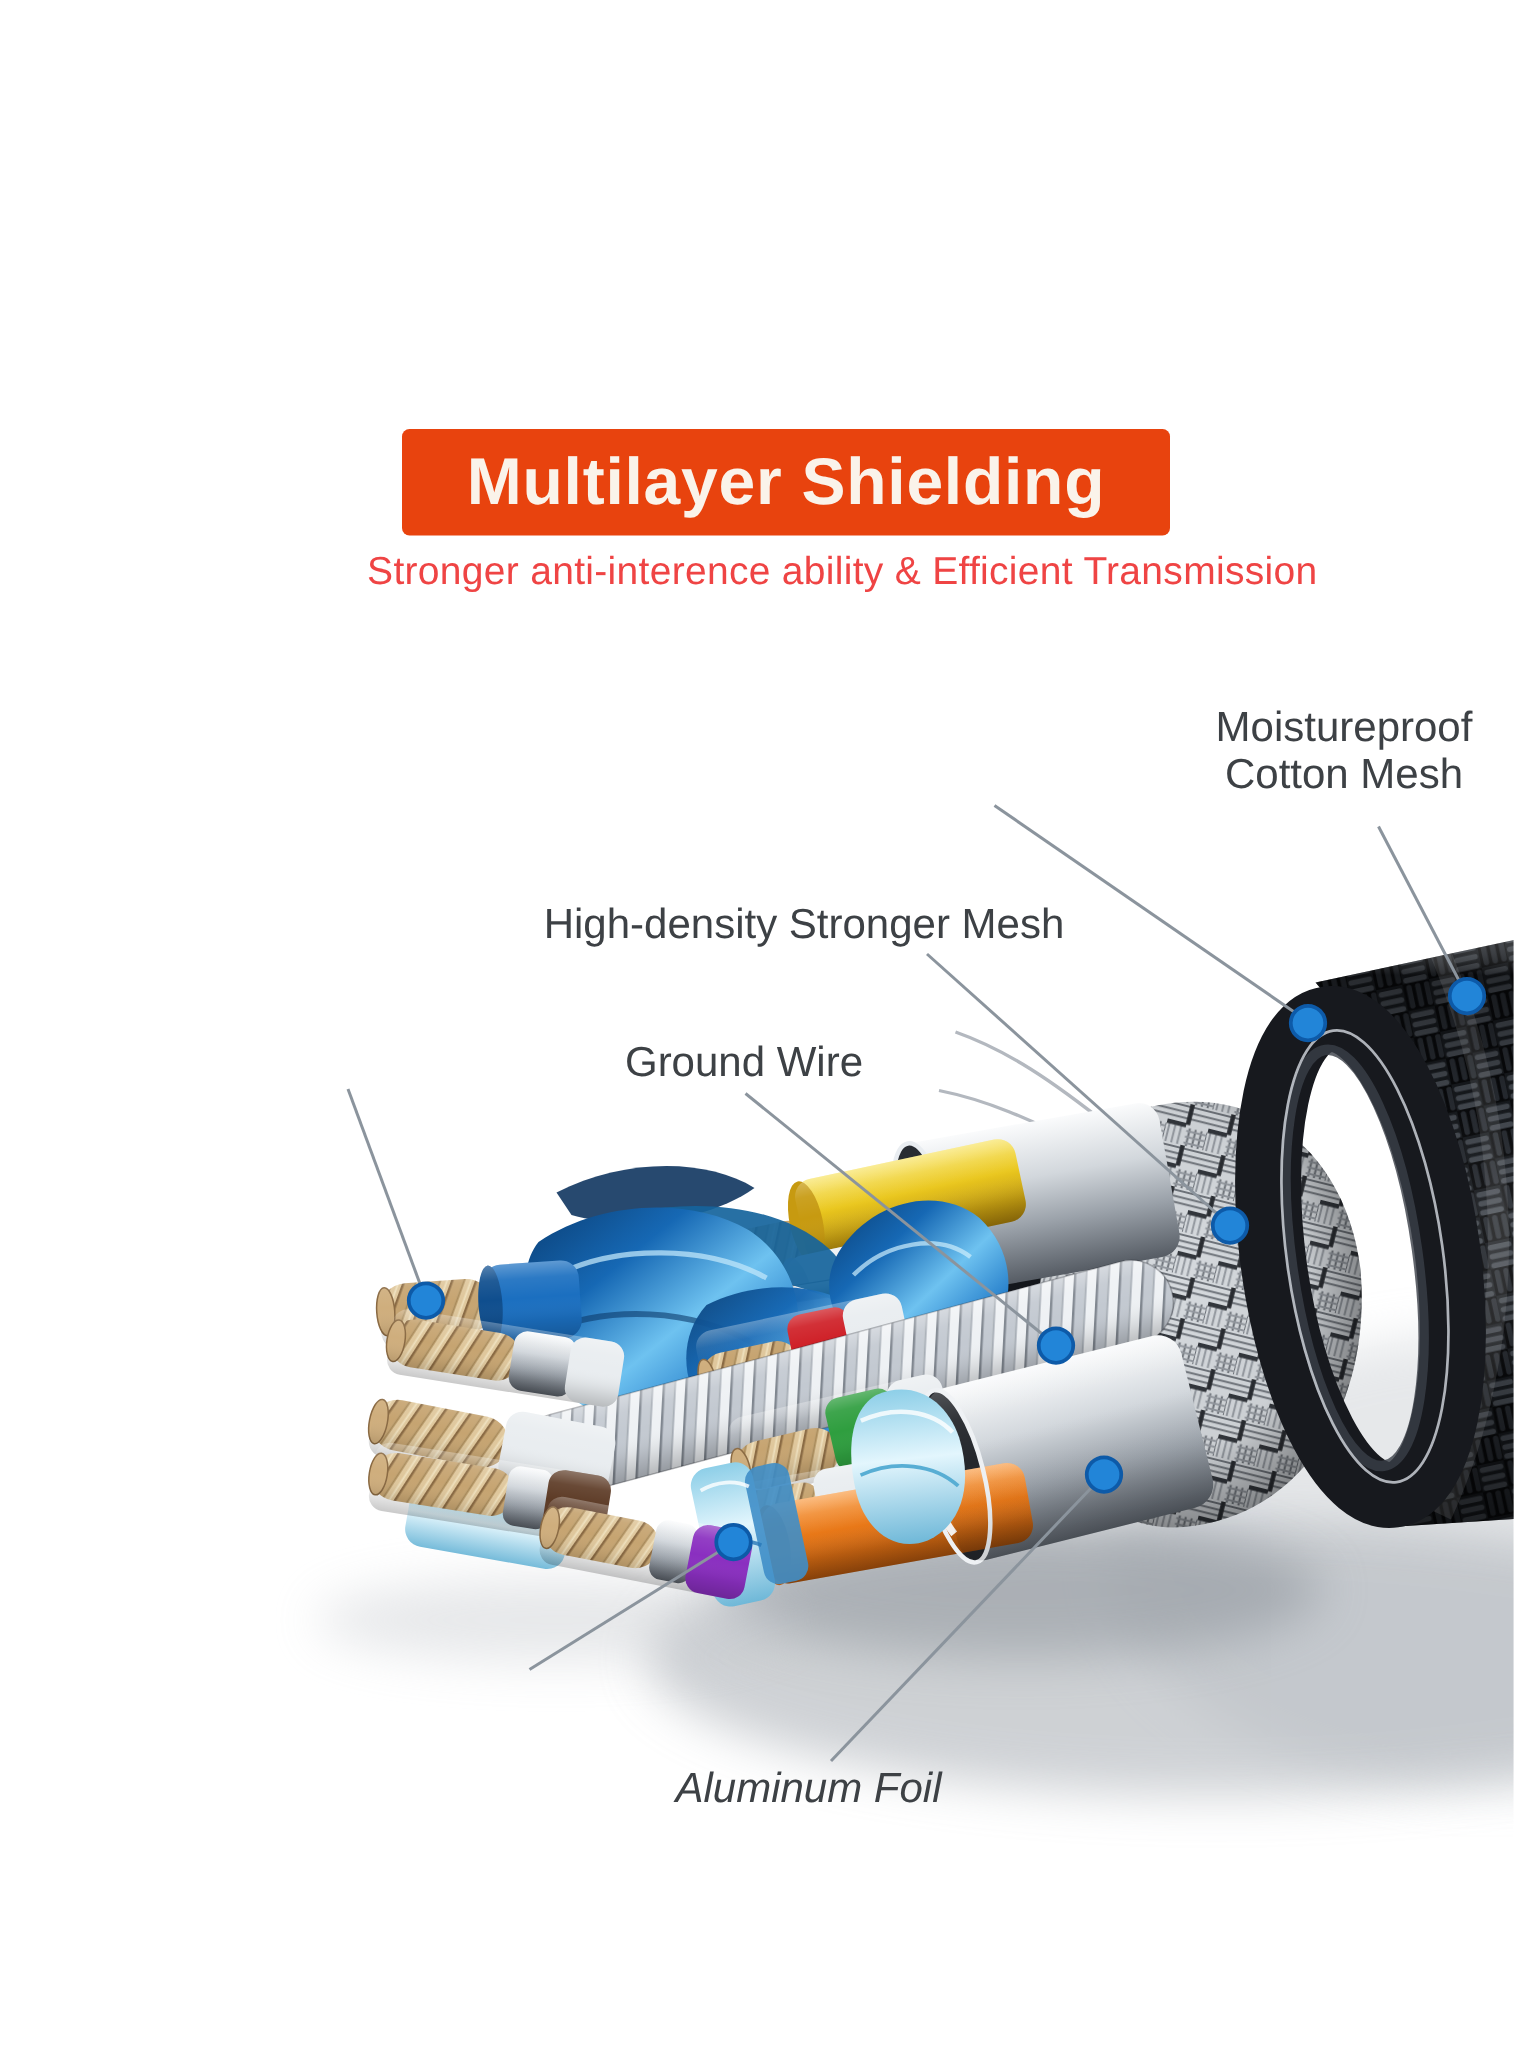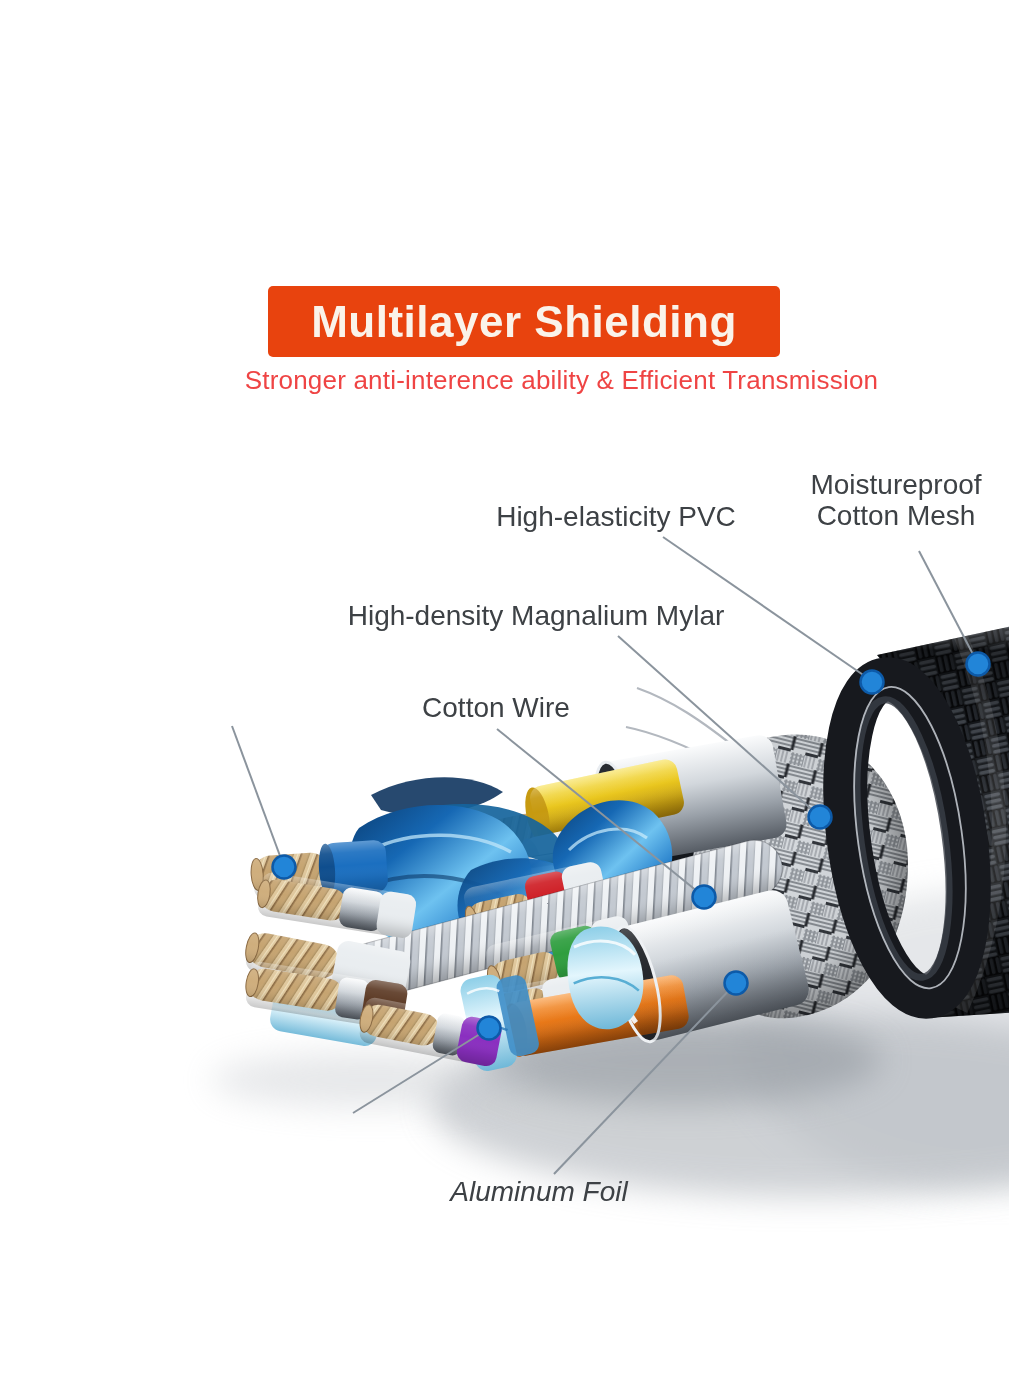--- a/index.html
+++ b/index.html
@@ -328,20 +328,19 @@
       <circle class="dot" cx="448" cy="1028" r="11.5" fill="#2285d8"></circle>
       <circle class="dot" cx="695" cy="983" r="11.5" fill="#2285d8"></circle>
     </g>
   </svg>
 
   <div class="banner">
     <span class="banner-title">Multilayer Shielding</span>
   </div>
   <div class="subtitle">Stronger anti-interence ability &amp; Efficient Transmission</div>
 
-  <div class="lbl lbl-pvc">High-elasticity PVC</div>
   <div class="lbl lbl-cotton">Moistureproof
 Cotton Mesh</div>
-  <div class="lbl lbl-magnalium">High-density Magnalium Mylar</div>
-  <div class="lbl lbl-ground">Cotton Wire</div>
+  <div class="lbl lbl-magnalium">High-density Stronger Mesh</div>
+  <div class="lbl lbl-ground">Ground Wire</div>
   <div class="lbl lbl-aluminum">Aluminum Foil</div>
 
 </div>
 
 </body></html>

